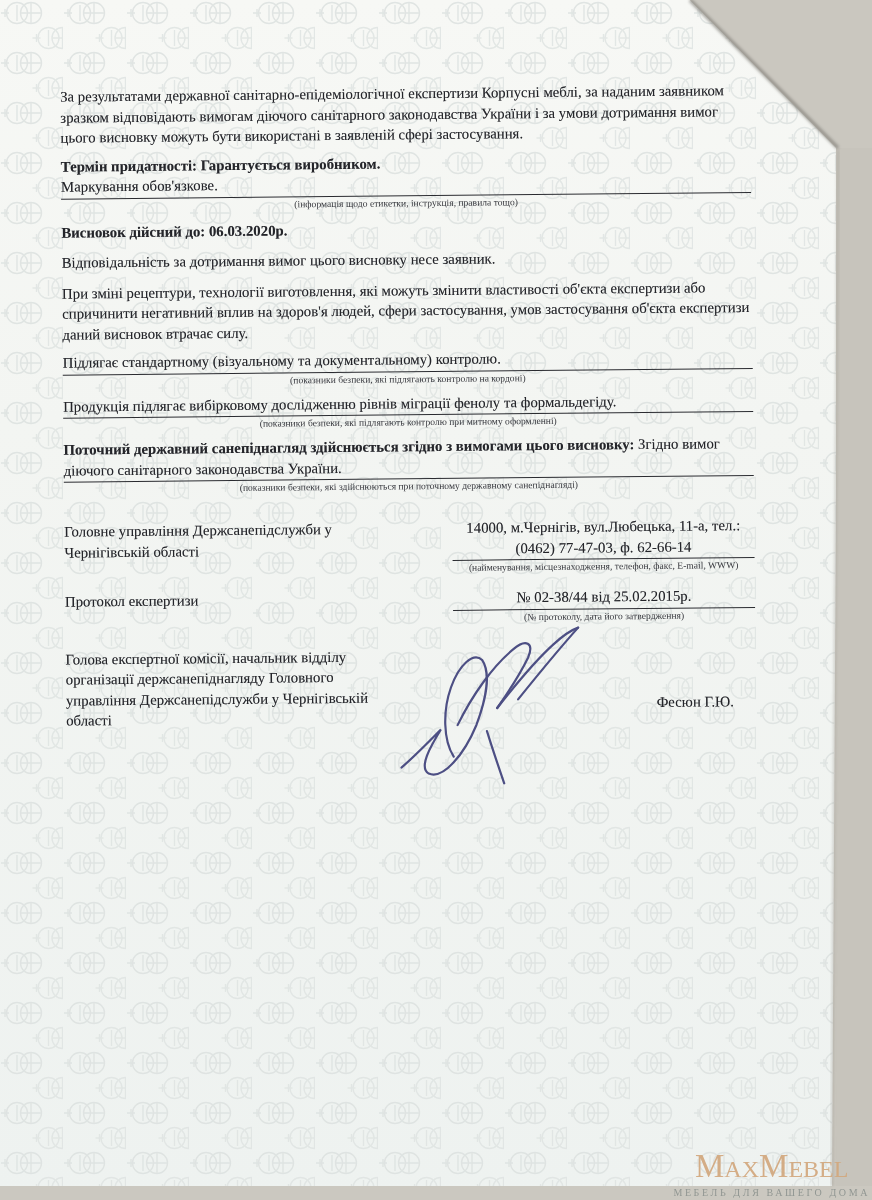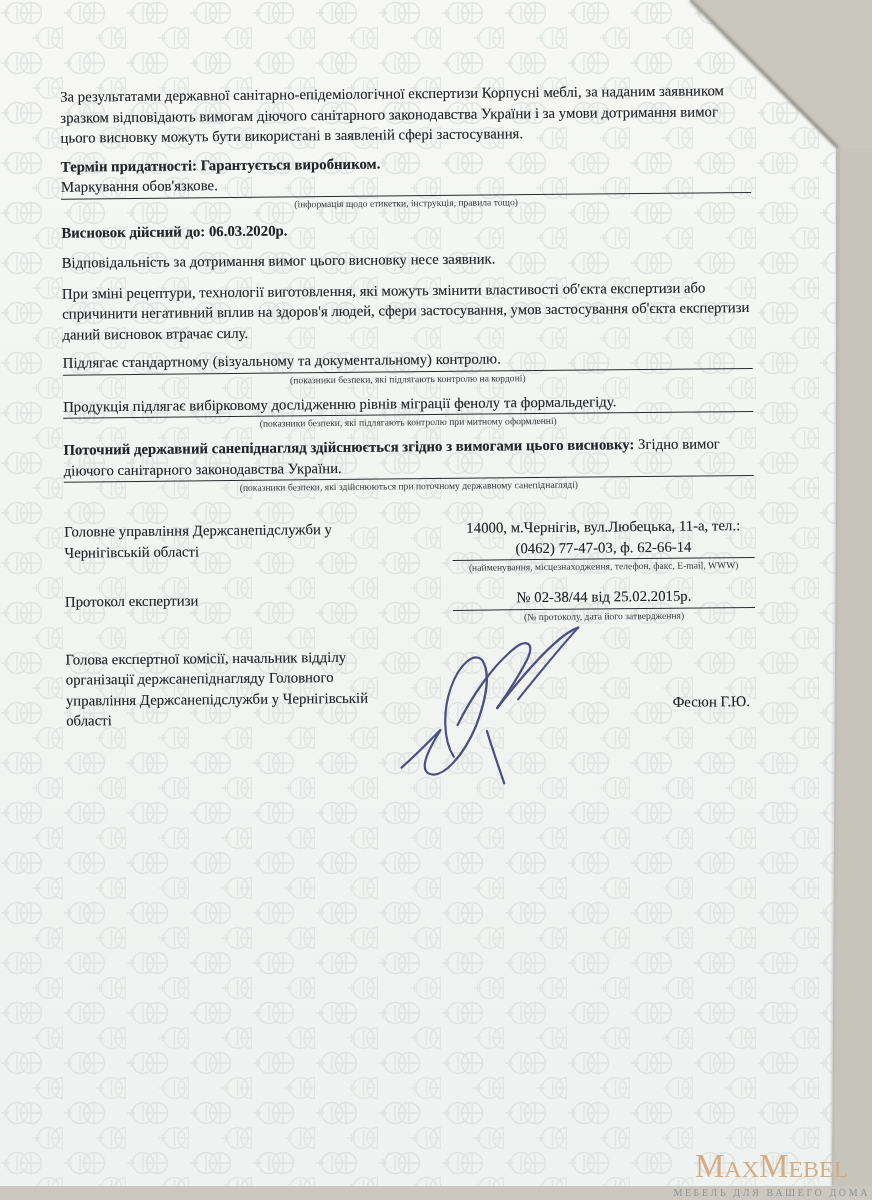--- a/index.html
+++ b/index.html
@@ -36,21 +36,21 @@
   }.mb8{margin-bottom:8px;}.mb10{margin-bottom:10px;}
   .mb12{margin-bottom:12px;}
   .row{display:flex;align-items:flex-start;margin-bottom:14px;}
   .row .left{width:335px;}
   .row .right{margin-left:auto;width:302px;text-align:center;}
   .right .ruled{display:block;}
   .org-row{margin-top:26px;}
   .protocol-row{margin-top:10px;}
   .sign-block{position:relative;margin-top:22px;height:200px;}
   .sign-title{width:338px;}
-  .sign-name{position:absolute;right:6px;top:48px;}
+  .sign-name{position:absolute;right:22px;top:48px;}
   .signature-svg{position:absolute;left:330px;top:-38px;width:215px;height:178px;}
   .maxmebel{
     position:absolute;right:2px;bottom:2px;z-index:5;text-align:center;opacity:.92;
   }
   .maxmebel .brand{
     font-family:"Liberation Serif","DejaVu Serif",serif;
     color:var(--brand,#d2a87e);line-height:30px;white-space:nowrap;margin-top:33px;
   }
   .maxmebel .brand .lg{font-size:33px;}
   .maxmebel .brand .sm{font-size:24px;}

